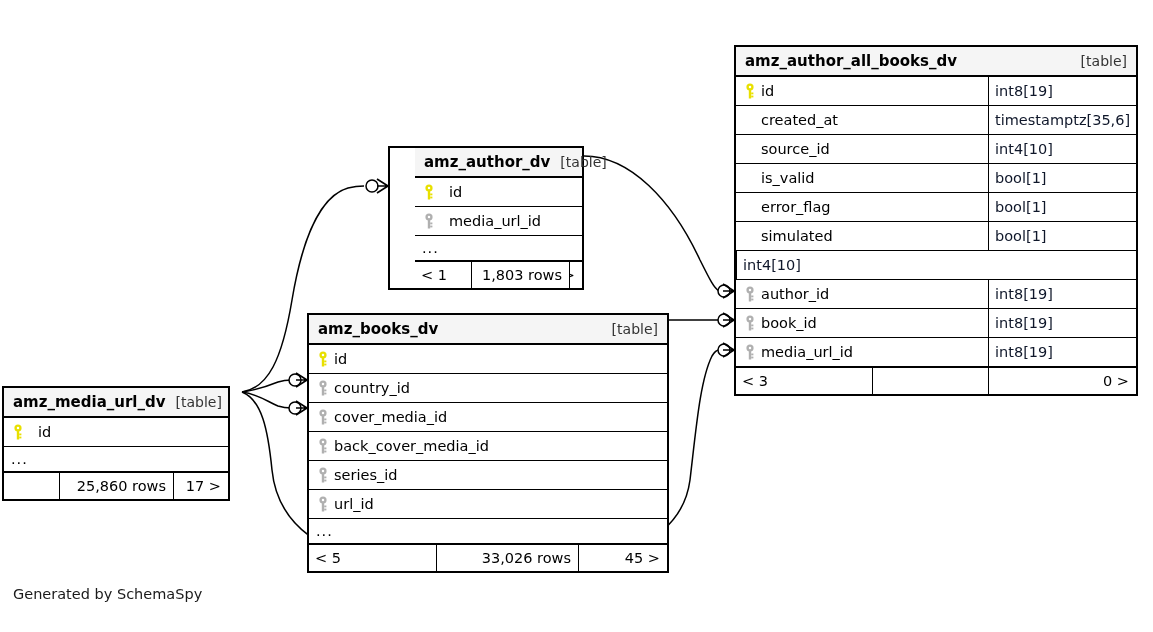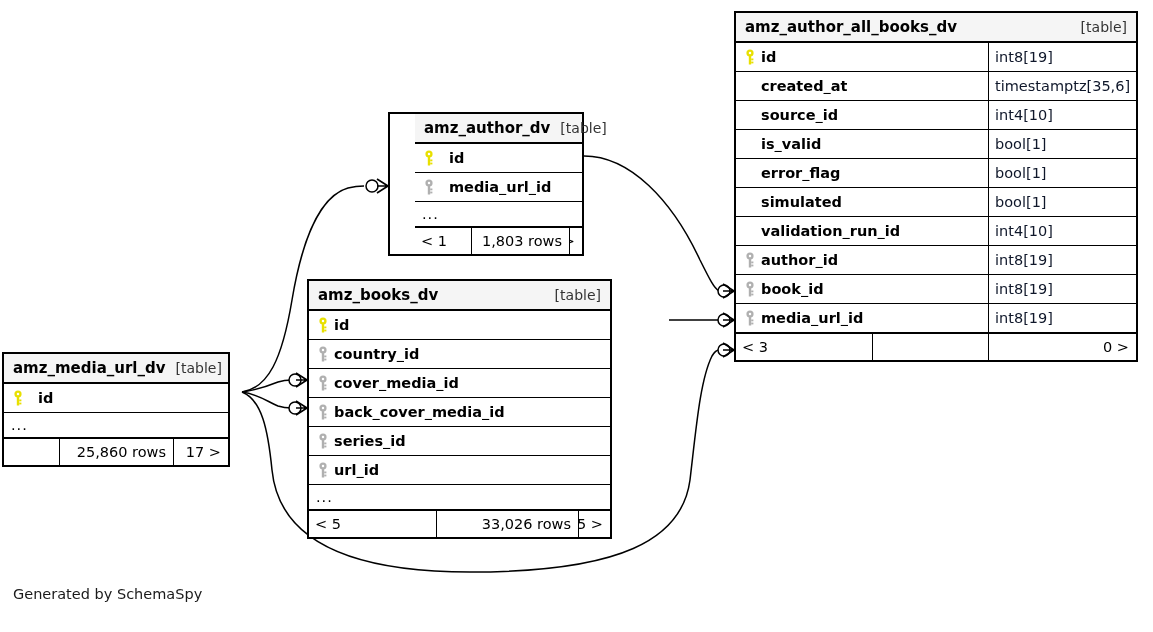--- a/index.html
+++ b/index.html
@@ -25,20 +25,21 @@
     height: 632px;
     pointer-events: none;
   }
   .er-table {
     position: absolute;
     box-sizing: border-box;
     border: 2px solid #000000;
     background: #ffffff;
     border-collapse: collapse;
     table-layout: fixed;
+    margin-top: 34px;
   }
   .tbl-head {
     background: #f5f5f5;
     border-bottom: 2px solid #000000;
     height: 30px;
     position: relative;
     padding: 0 9px;
     box-sizing: border-box;
     display: flex;
     align-items: center;
@@ -67,21 +68,20 @@
   }
   .row:last-child { border-bottom: none; }
   .col-name {
     display: flex;
     align-items: center;
     box-sizing: border-box;
     height: 100%;
     flex: 1 1 auto;
     min-width: 0;
     padding-left: 7px;
-    font-weight: bold;
   }
   .col-type {
     box-sizing: border-box;
     height: 100%;
     display: flex;
     align-items: center;
     border-left: 1px solid #000000;
     padding-left: 6px;
     font-size: 14.5px;
     color: #0f172a;
@@ -157,21 +157,21 @@
 
   #tbl-author {
     left: 388px; top: 112px; width: 196px; padding-left: 25px;
   }
   #tbl-author .foot-left  { width: 56px; flex: 0 0 56px; }
   #tbl-author .foot-mid   { width: 98px; flex: 0 0 98px; }
   #tbl-author .foot-right { flex: 1 1 auto; }
   #tbl-author .keyslot { margin-right: 13px; }
 
   #tbl-books {
-    left: 307px; top: 279px; width: 305px;
+    left: 307px; top: 279px; width: 362px;
   }
   #tbl-books .foot-left  { width: 127px; flex: 0 0 127px; }
   #tbl-books .foot-mid   { width: 142px; flex: 0 0 142px; }
   #tbl-books .foot-right { flex: 1 1 auto; }
 
   #tbl-media {
     left: 2px; top: 352px; width: 228px;
   }
   #tbl-media .foot-left  { width: 55px; flex: 0 0 55px; }
   #tbl-media .foot-mid   { width: 114px; flex: 0 0 114px; }
@@ -309,24 +309,20 @@
 
     <div class="row">
       <span class="col-name">
         <span class="keyslot"></span>
         <span class="colname-text">simulated</span>
       </span>
       <span class="col-type">bool[1]</span>
     </div>
 
     <div class="row">
-      <span class="col-name">
-        <span class="keyslot"></span>
-        <span class="colname-text">validation_run_id</span>
-      </span>
       <span class="col-type">int4[10]</span>
     </div>
 
     <div class="row">
       <span class="col-name">
         <span class="keyslot">
           <svg width="10" height="17" viewBox="0 0 10 17">
               <circle cx="5" cy="4" r="3.6" fill="#b0b0b0"></circle>
               <circle cx="5" cy="4" r="1.25" fill="#ffffff"></circle>
               <rect x="3.8" y="6.5" width="2.4" height="9" fill="#b0b0b0"></rect>

